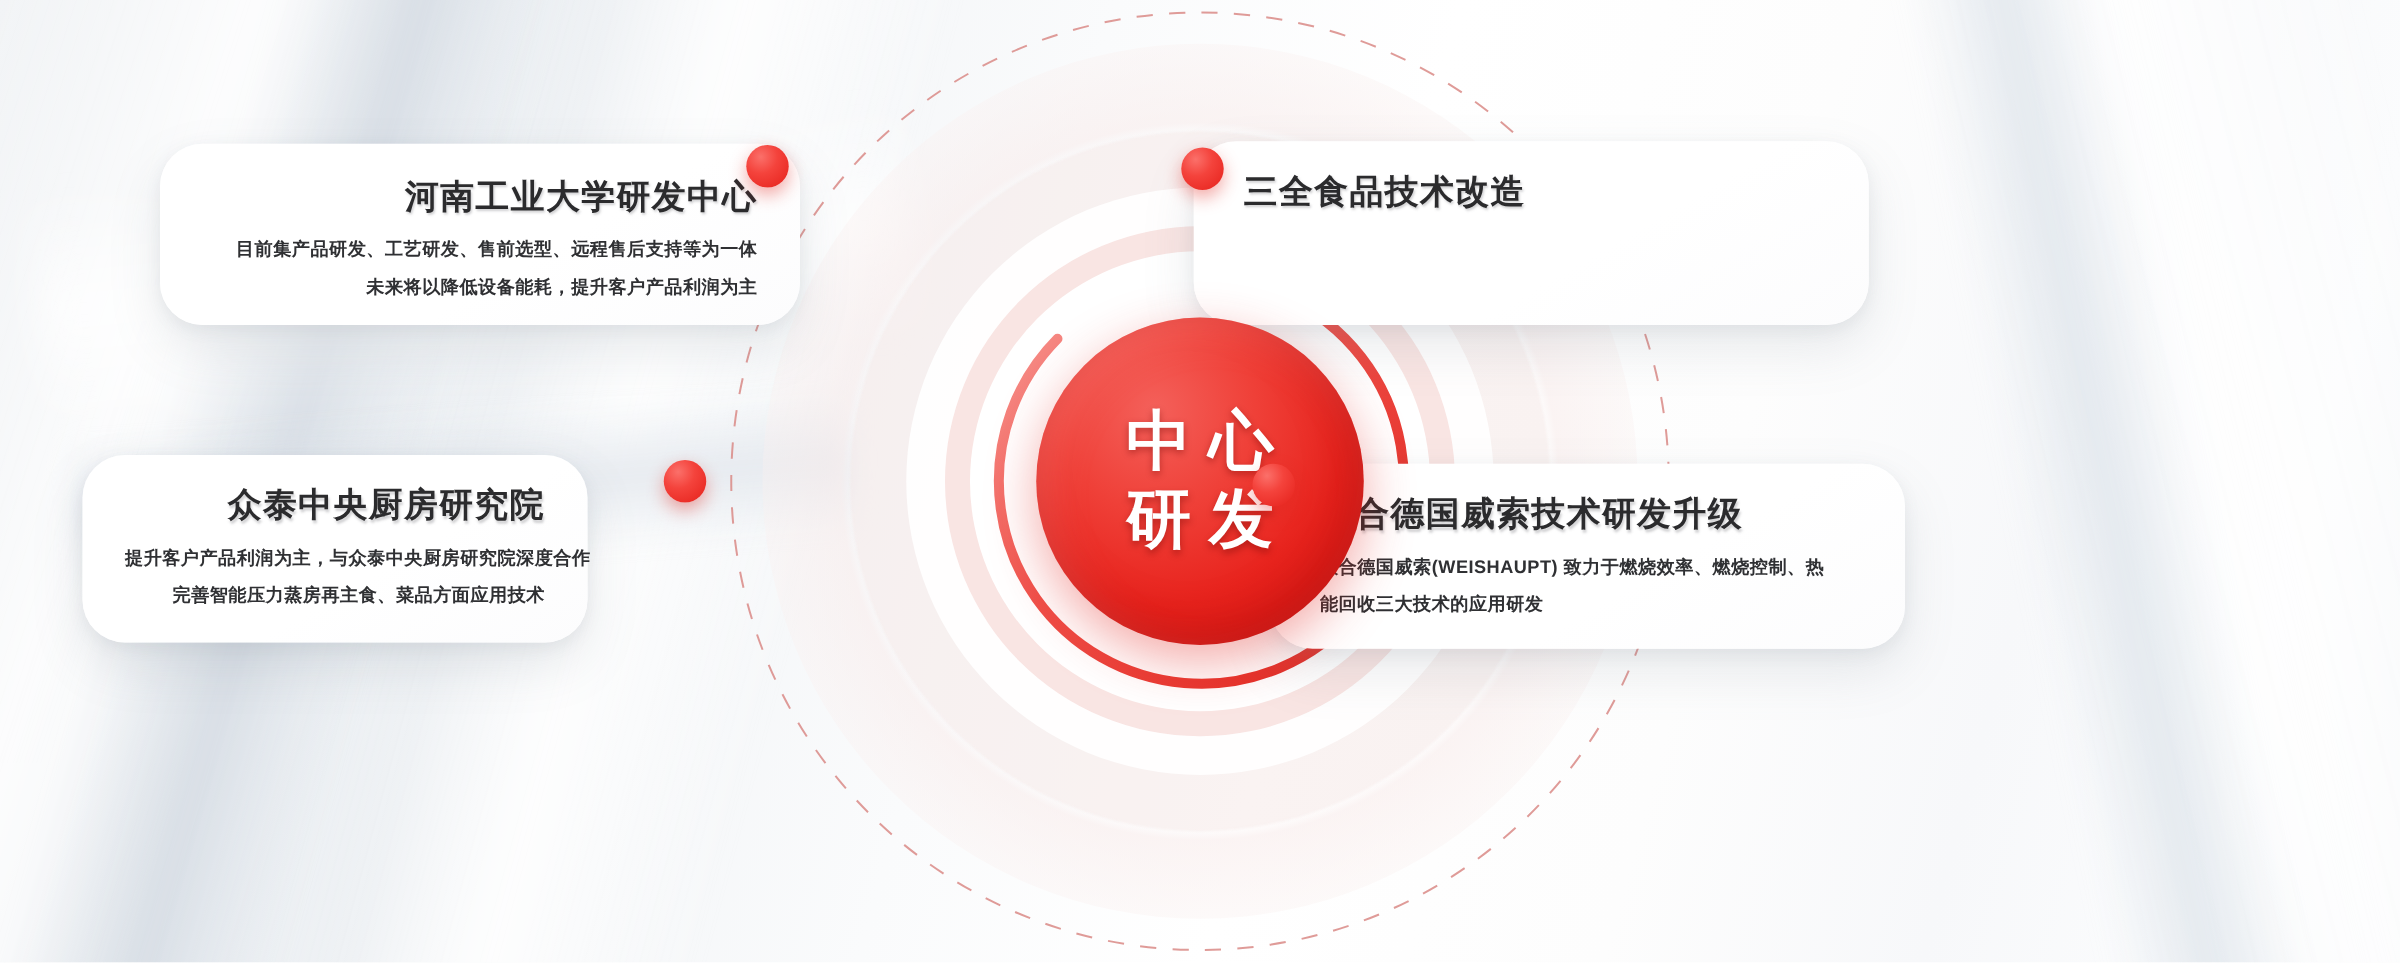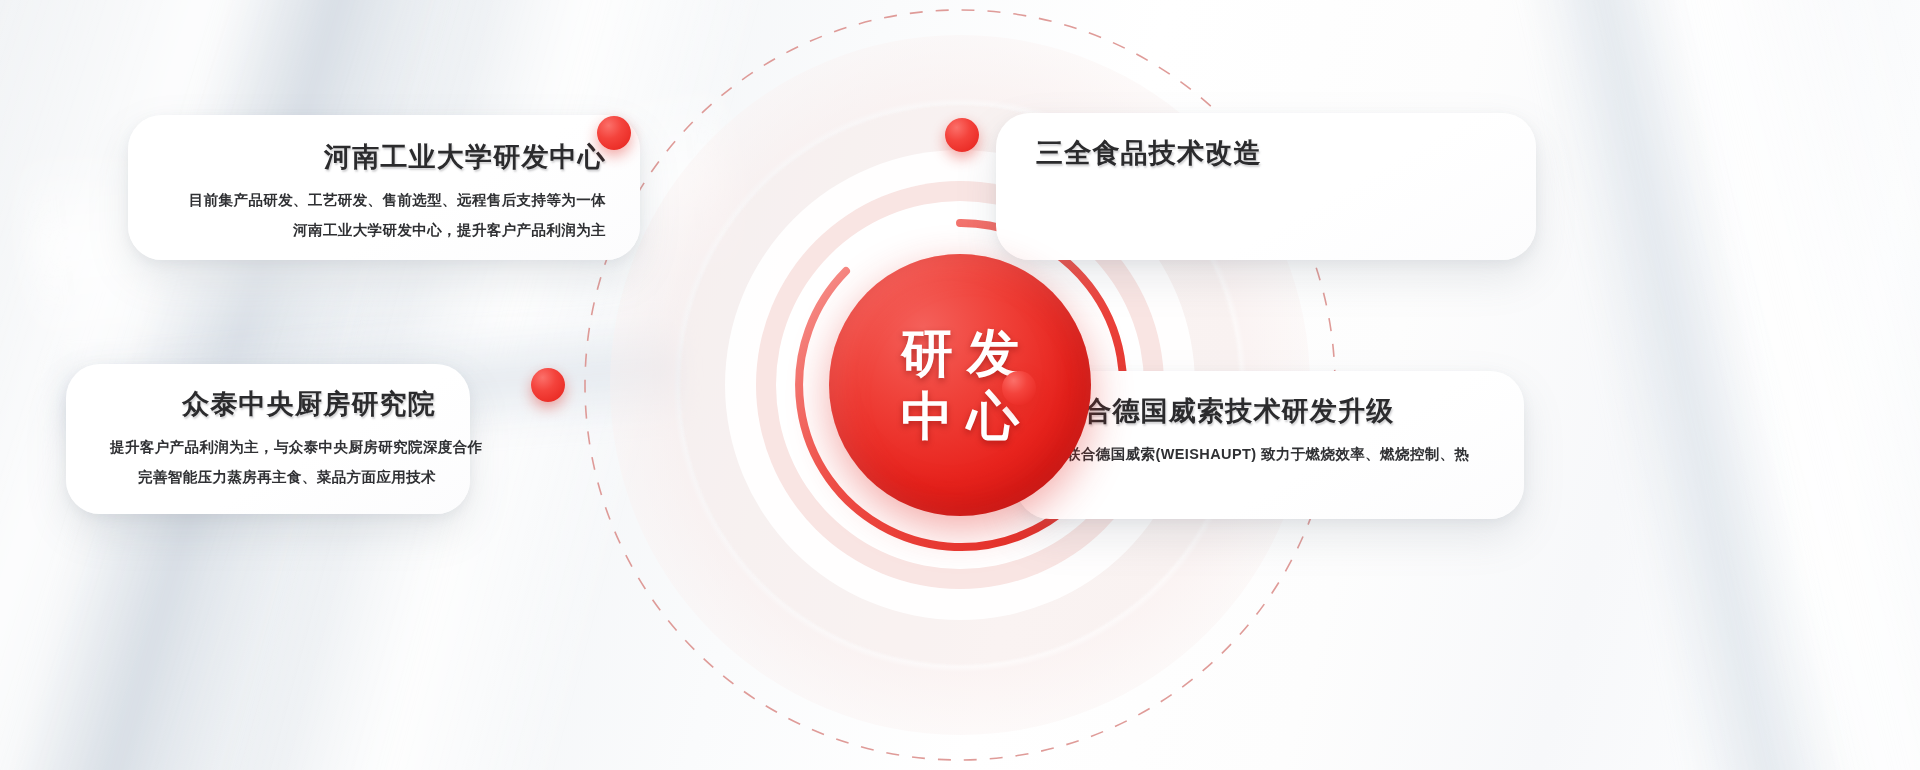--- a/index.html
+++ b/index.html
@@ -193,21 +193,20 @@
   .card-line {
     font-size: 14.5px;
     font-weight: 700;
     color: #2f3033;
     letter-spacing: 0.4px;
     line-height: 1.55;
     white-space: nowrap;
   }
   .card-body {
     margin-top: 14px;
-    margin-left: 10px;
   }
 
   .card.right-align { text-align: right; }
   .card.left-align { text-align: left; }
 
   
   .dot {
     position: absolute;
     width: 34px;
     height: 34px;
@@ -221,21 +220,21 @@
   #card-1 {
     left: 128px; top: 115px;
     width: 512px; height: 145px;
     padding: 22px 34px 20px 34px;
     border-radius: 34px 34px 34px 34px;
   }
   #card-1 .card-title { margin-top: 2px; }
   #dot-1 { left: 597px; top: 116px; }
 
   #card-2 {
-    left: 996px; top: 113px;
+    left: 955px; top: 113px;
     width: 540px; height: 147px;
     padding: 22px 30px 20px 40px;
     border-radius: 34px;
   }
   #dot-2 { left: 945px; top: 118px; }
 
   #card-3 {
     left: 66px; top: 364px;
     width: 404px; height: 150px;
     padding: 22px 34px 20px 34px;
@@ -286,30 +285,30 @@
           <stop offset="0%" stop-color="#f8a09b"></stop>
           <stop offset="45%" stop-color="#ef5049"></stop>
           <stop offset="100%" stop-color="#e0241d"></stop>
         </linearGradient>
       </defs>
       <path d="M 175 13 A 162 162 0 1 1 61 61" fill="none" stroke="url(#arcGrad)" stroke-width="8" stroke-linecap="round"></path>
     </svg>
   </div>
 
   <div class="core">
+    <div class="core-line">中心</div>
     <div class="core-line">研发</div>
-    <div class="core-line">中心</div>
   </div>
 
   <div class="card right-align" id="card-1">
     <div class="card-title">河南工业大学研发中心</div>
     <div class="card-body">
       <div class="card-line">目前集产品研发、工艺研发、售前选型、远程售后支持等为一体</div>
       <div class="line-gap"></div>
-      <div class="card-line">河南工业大学研发中心，提升客户产品利润为主</div>
+      <div class="card-line">未来将以降低设备能耗，提升客户产品利润为主</div>
     </div>
   </div>
   <div class="dot" id="dot-1"></div>
 
   <div class="card left-align" id="card-2">
     <div class="card-title">三全食品技术改造</div>
   </div>
   <div class="dot" id="dot-2"></div>
 
   <div class="card right-align" id="card-3">
@@ -320,17 +319,18 @@
       <div class="card-line">完善智能压力蒸房再主食、菜品方面应用技术</div>
     </div>
   </div>
   <div class="dot" id="dot-3"></div>
 
   <div class="card left-align" id="card-4">
     <div class="card-title">联合德国威索技术研发升级</div>
     <div class="card-body">
       <div class="card-line">联合德国威索(WEISHAUPT) 致力于燃烧效率、燃烧控制、热</div>
       <div class="line-gap"></div>
+      <div class="card-line">能回收三大技术的应用研发</div>
     </div>
   </div>
   <div class="dot" id="dot-4"></div>
 
 </div>
 
 </body></html>

